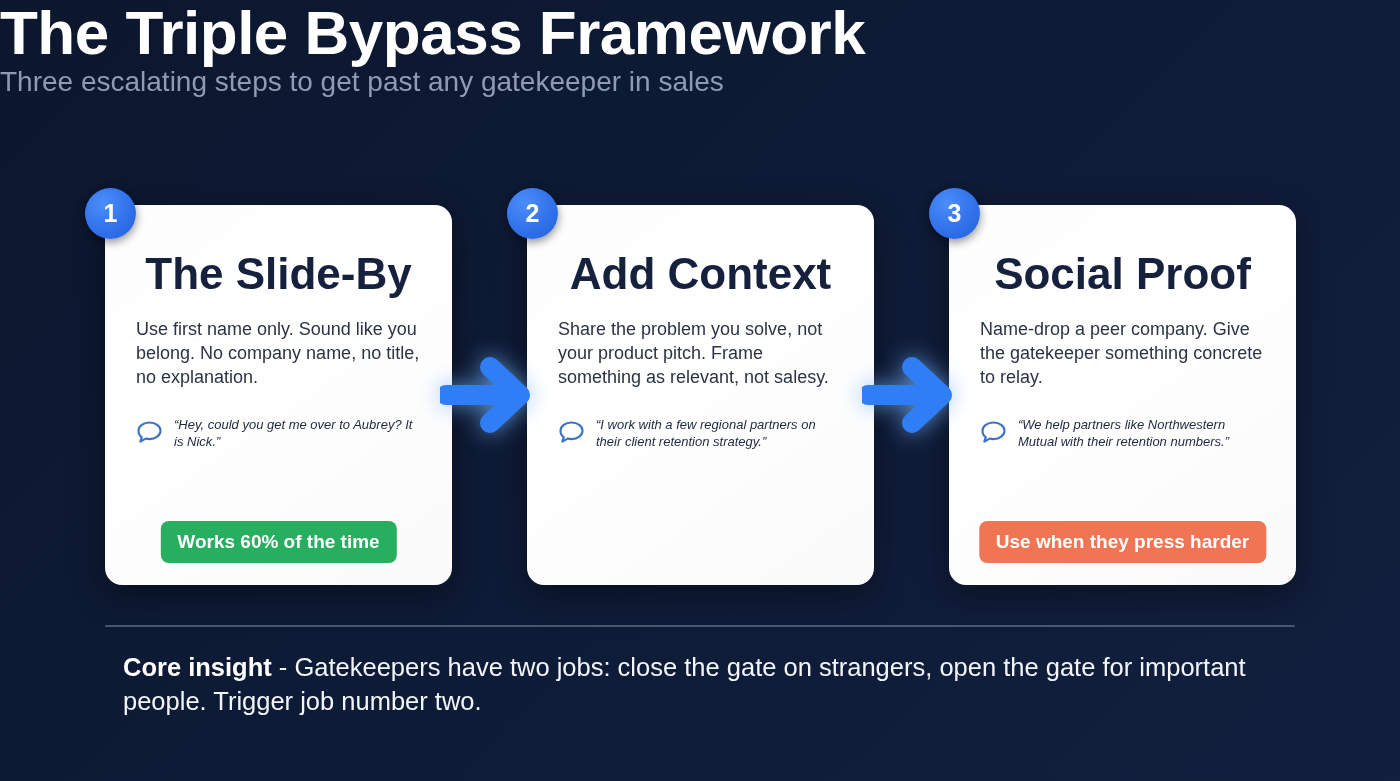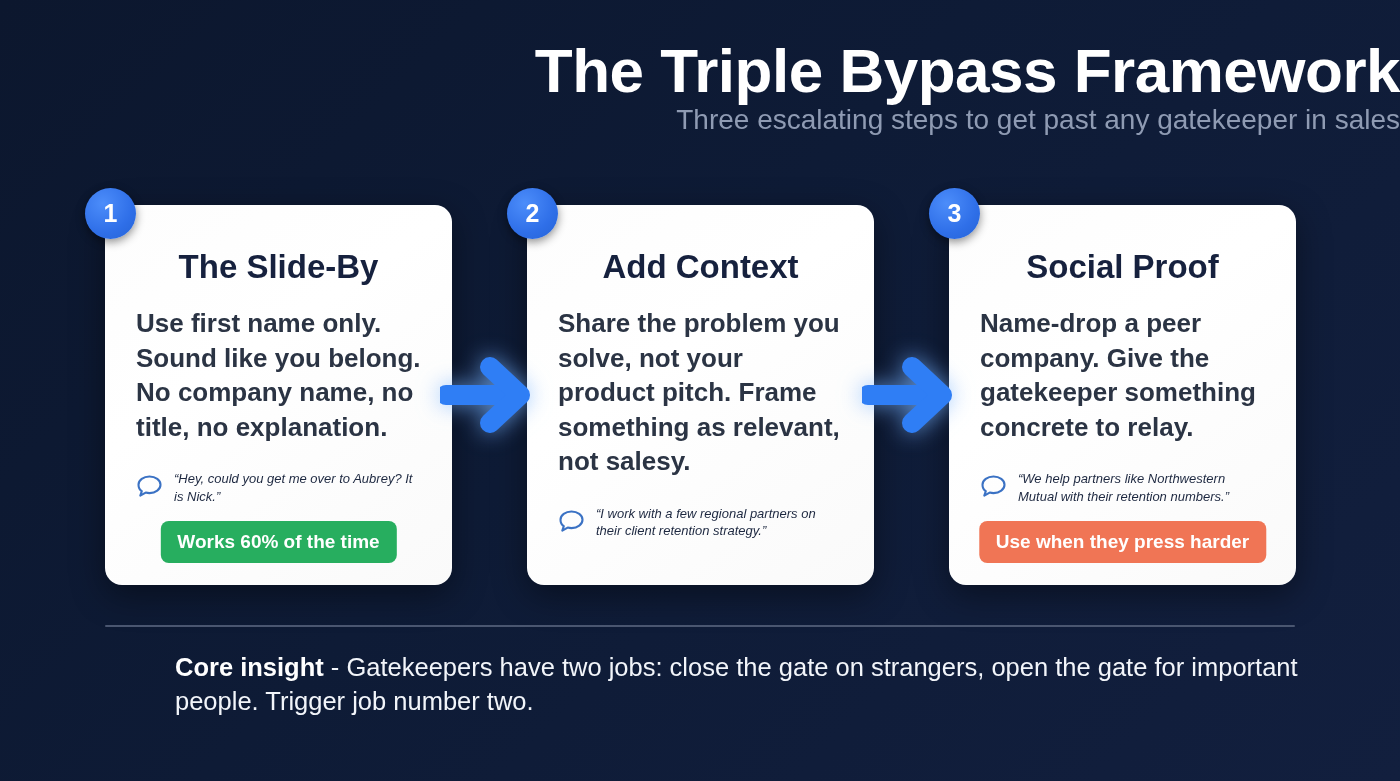--- a/index.html
+++ b/index.html
@@ -10,21 +10,21 @@
     font-family:"Liberation Sans", sans-serif;
   }
 
   body {
     background:#0d1a33;
     background-image:linear-gradient(135deg, #0c172e 0%, #0e1b36 45%, #121f3e 100%);
     position:relative;
   }
 
   
-  .header { text-align:right; padding-top:38px; }
+  .header { text-align:left; }
 
   .main-title {
     font-size:62px;
     font-weight:bold;
     color:#ffffff;
     letter-spacing:-0.5px;
     line-height:1.05;
   }
 
   .subtitle {
@@ -74,33 +74,32 @@
     font-size:25px;
     font-weight:bold;
     display:flex;
     align-items:center;
     justify-content:center;
     z-index:5;
     box-shadow:0 3px 10px rgba(0,0,0,0.45);
   }
 
   .card-title {
-    font-size:33px;
+    font-size:44px;
     font-weight:bold;
     color:#16213e;
     text-align:center;
     line-height:1.12;
     margin-bottom:20px;
   }
 
   .card-body {
-    font-size:26px;
+    font-size:18px;
     color:#2b3444;
     line-height:1.33;
-    font-weight:bold;
   }
 
   .quote-row {
     display:flex;
     gap:11px;
     margin-top:26px;
     align-items:flex-start;
   }
 
   .bubble-icon {
@@ -153,23 +152,22 @@
     background:#4a5670;
     border-radius:1px;
   }
 
   .insight {
     position:absolute;
     left:105px;
     top:650px;
     width:1190px;
     display:flex;
-    gap:20px;
+    gap:11px;
     align-items:flex-end;
-    margin-left:43px;
   }
 
   .accent-bar {
     flex:0 0 7px;
     width:7px;
     border-radius:4px;
     background:#22c55e;
   }
 
   .insight-text {

